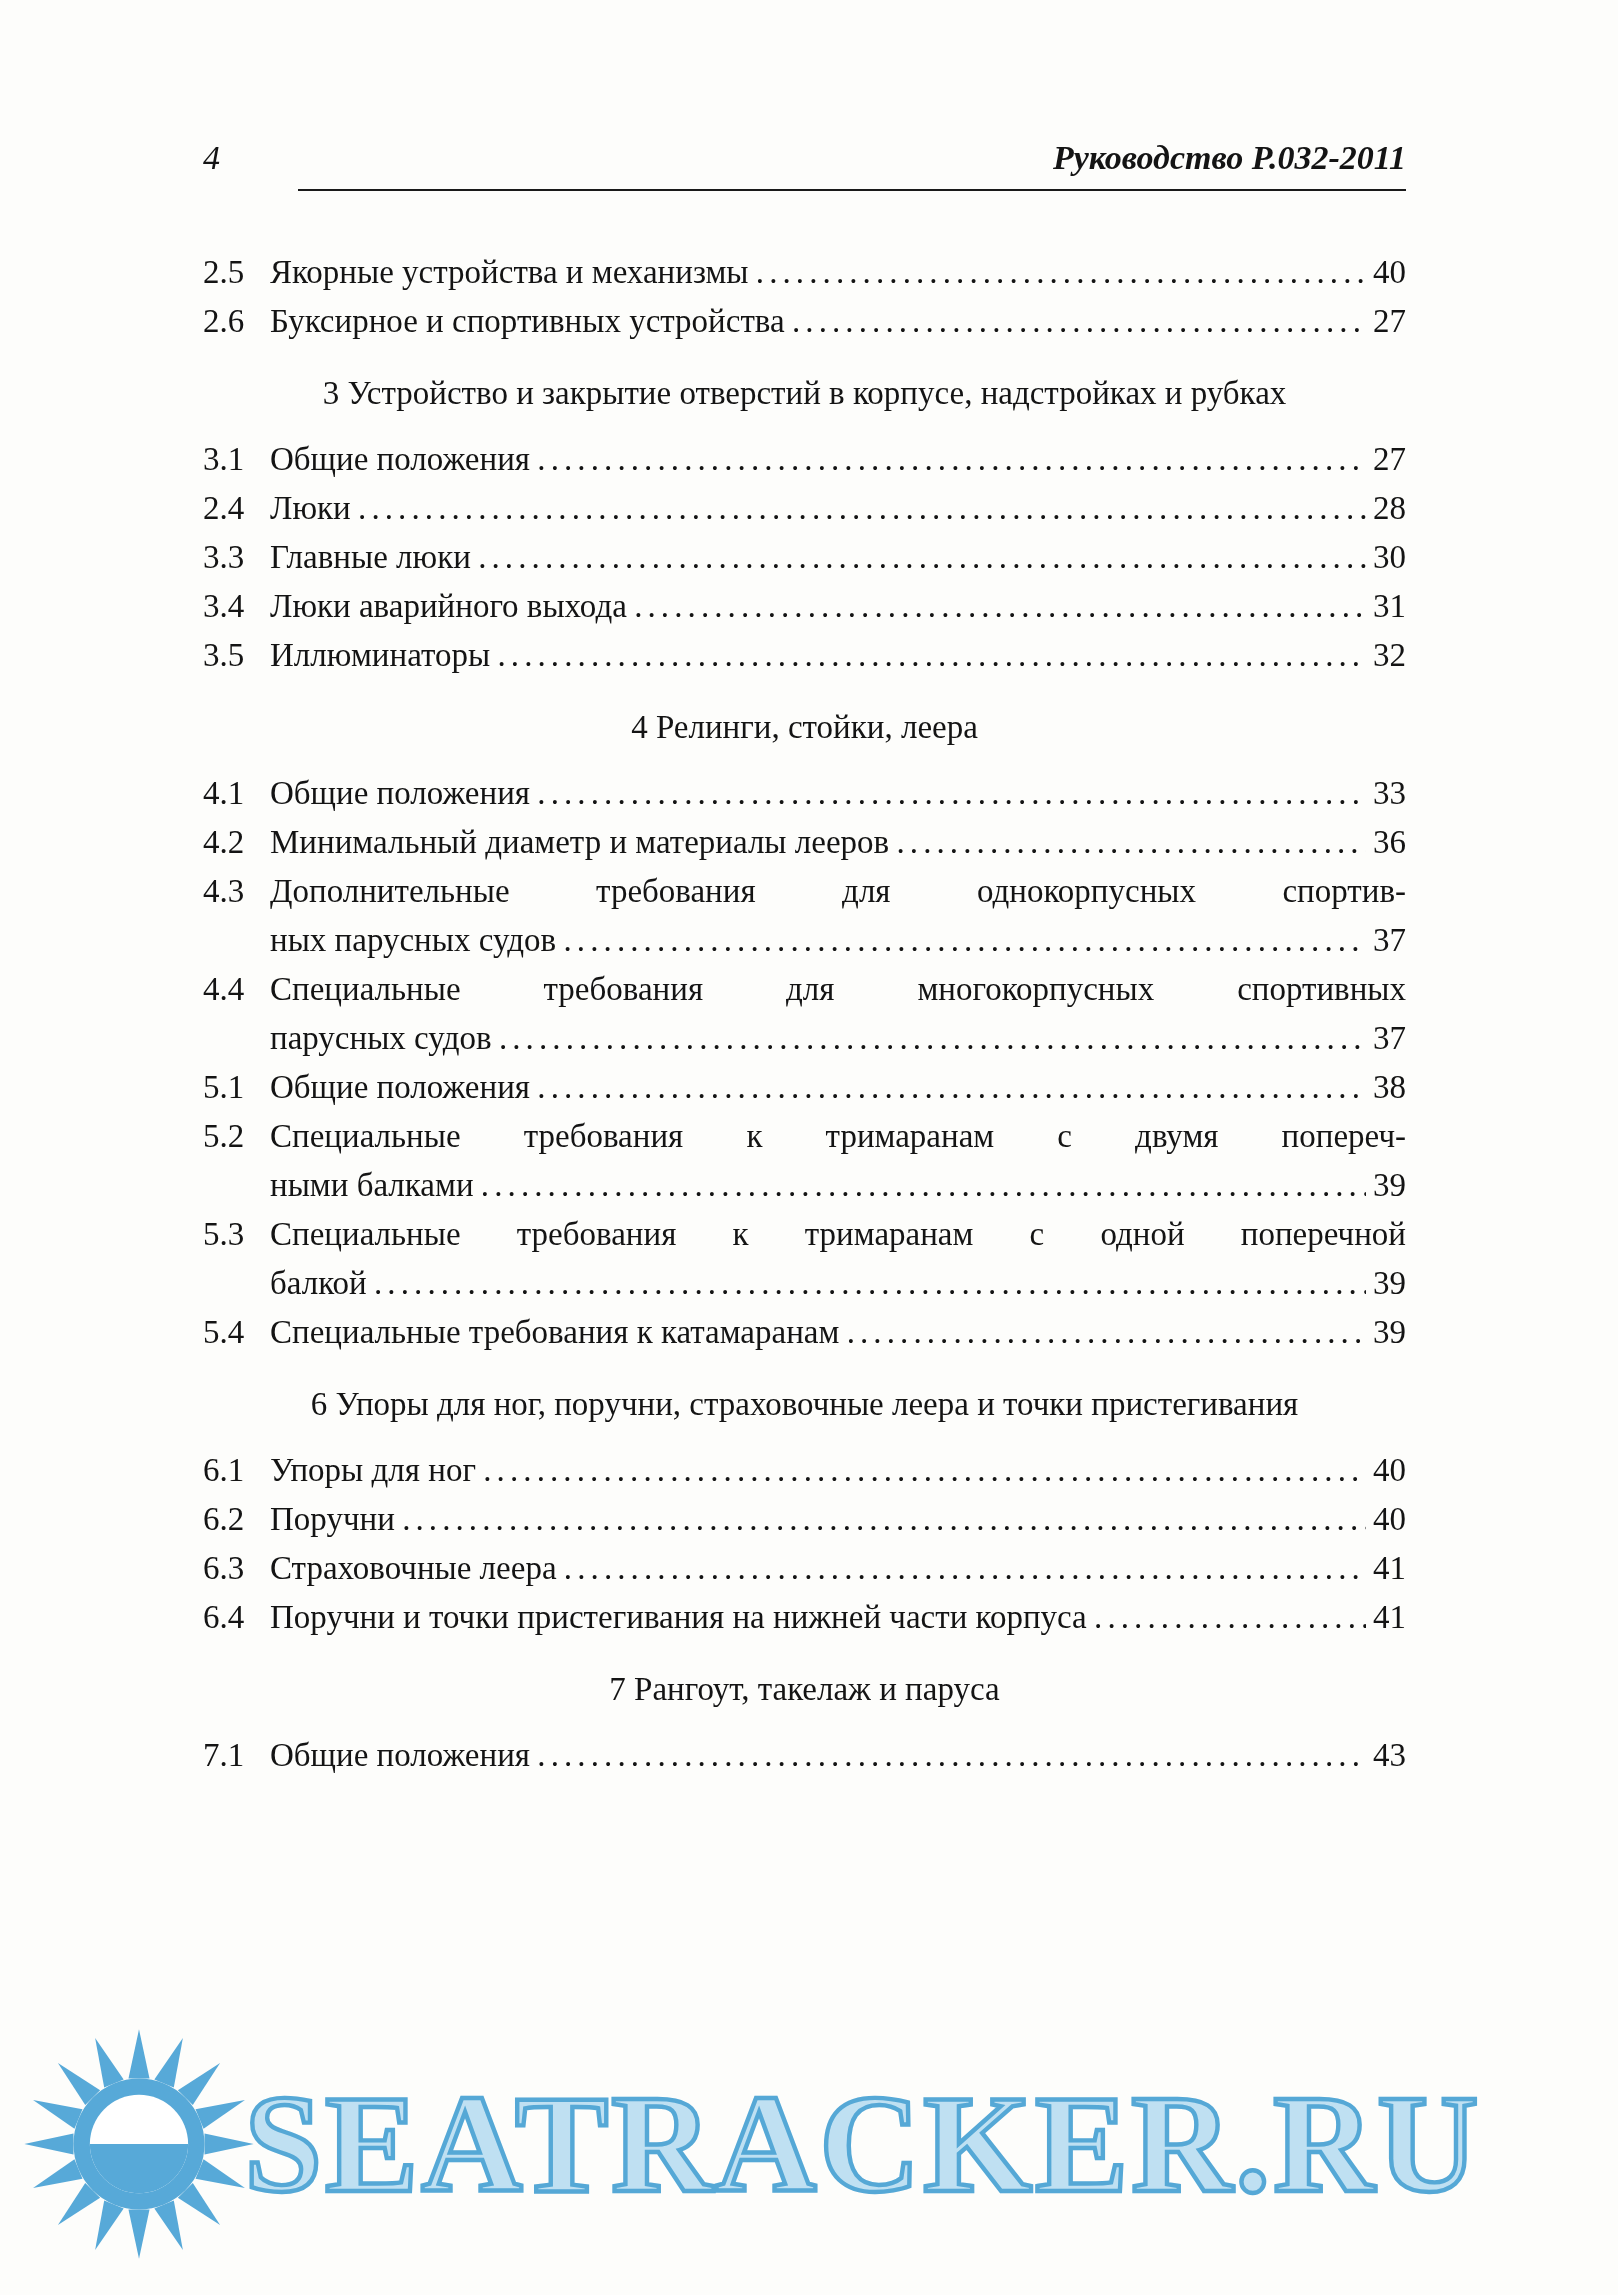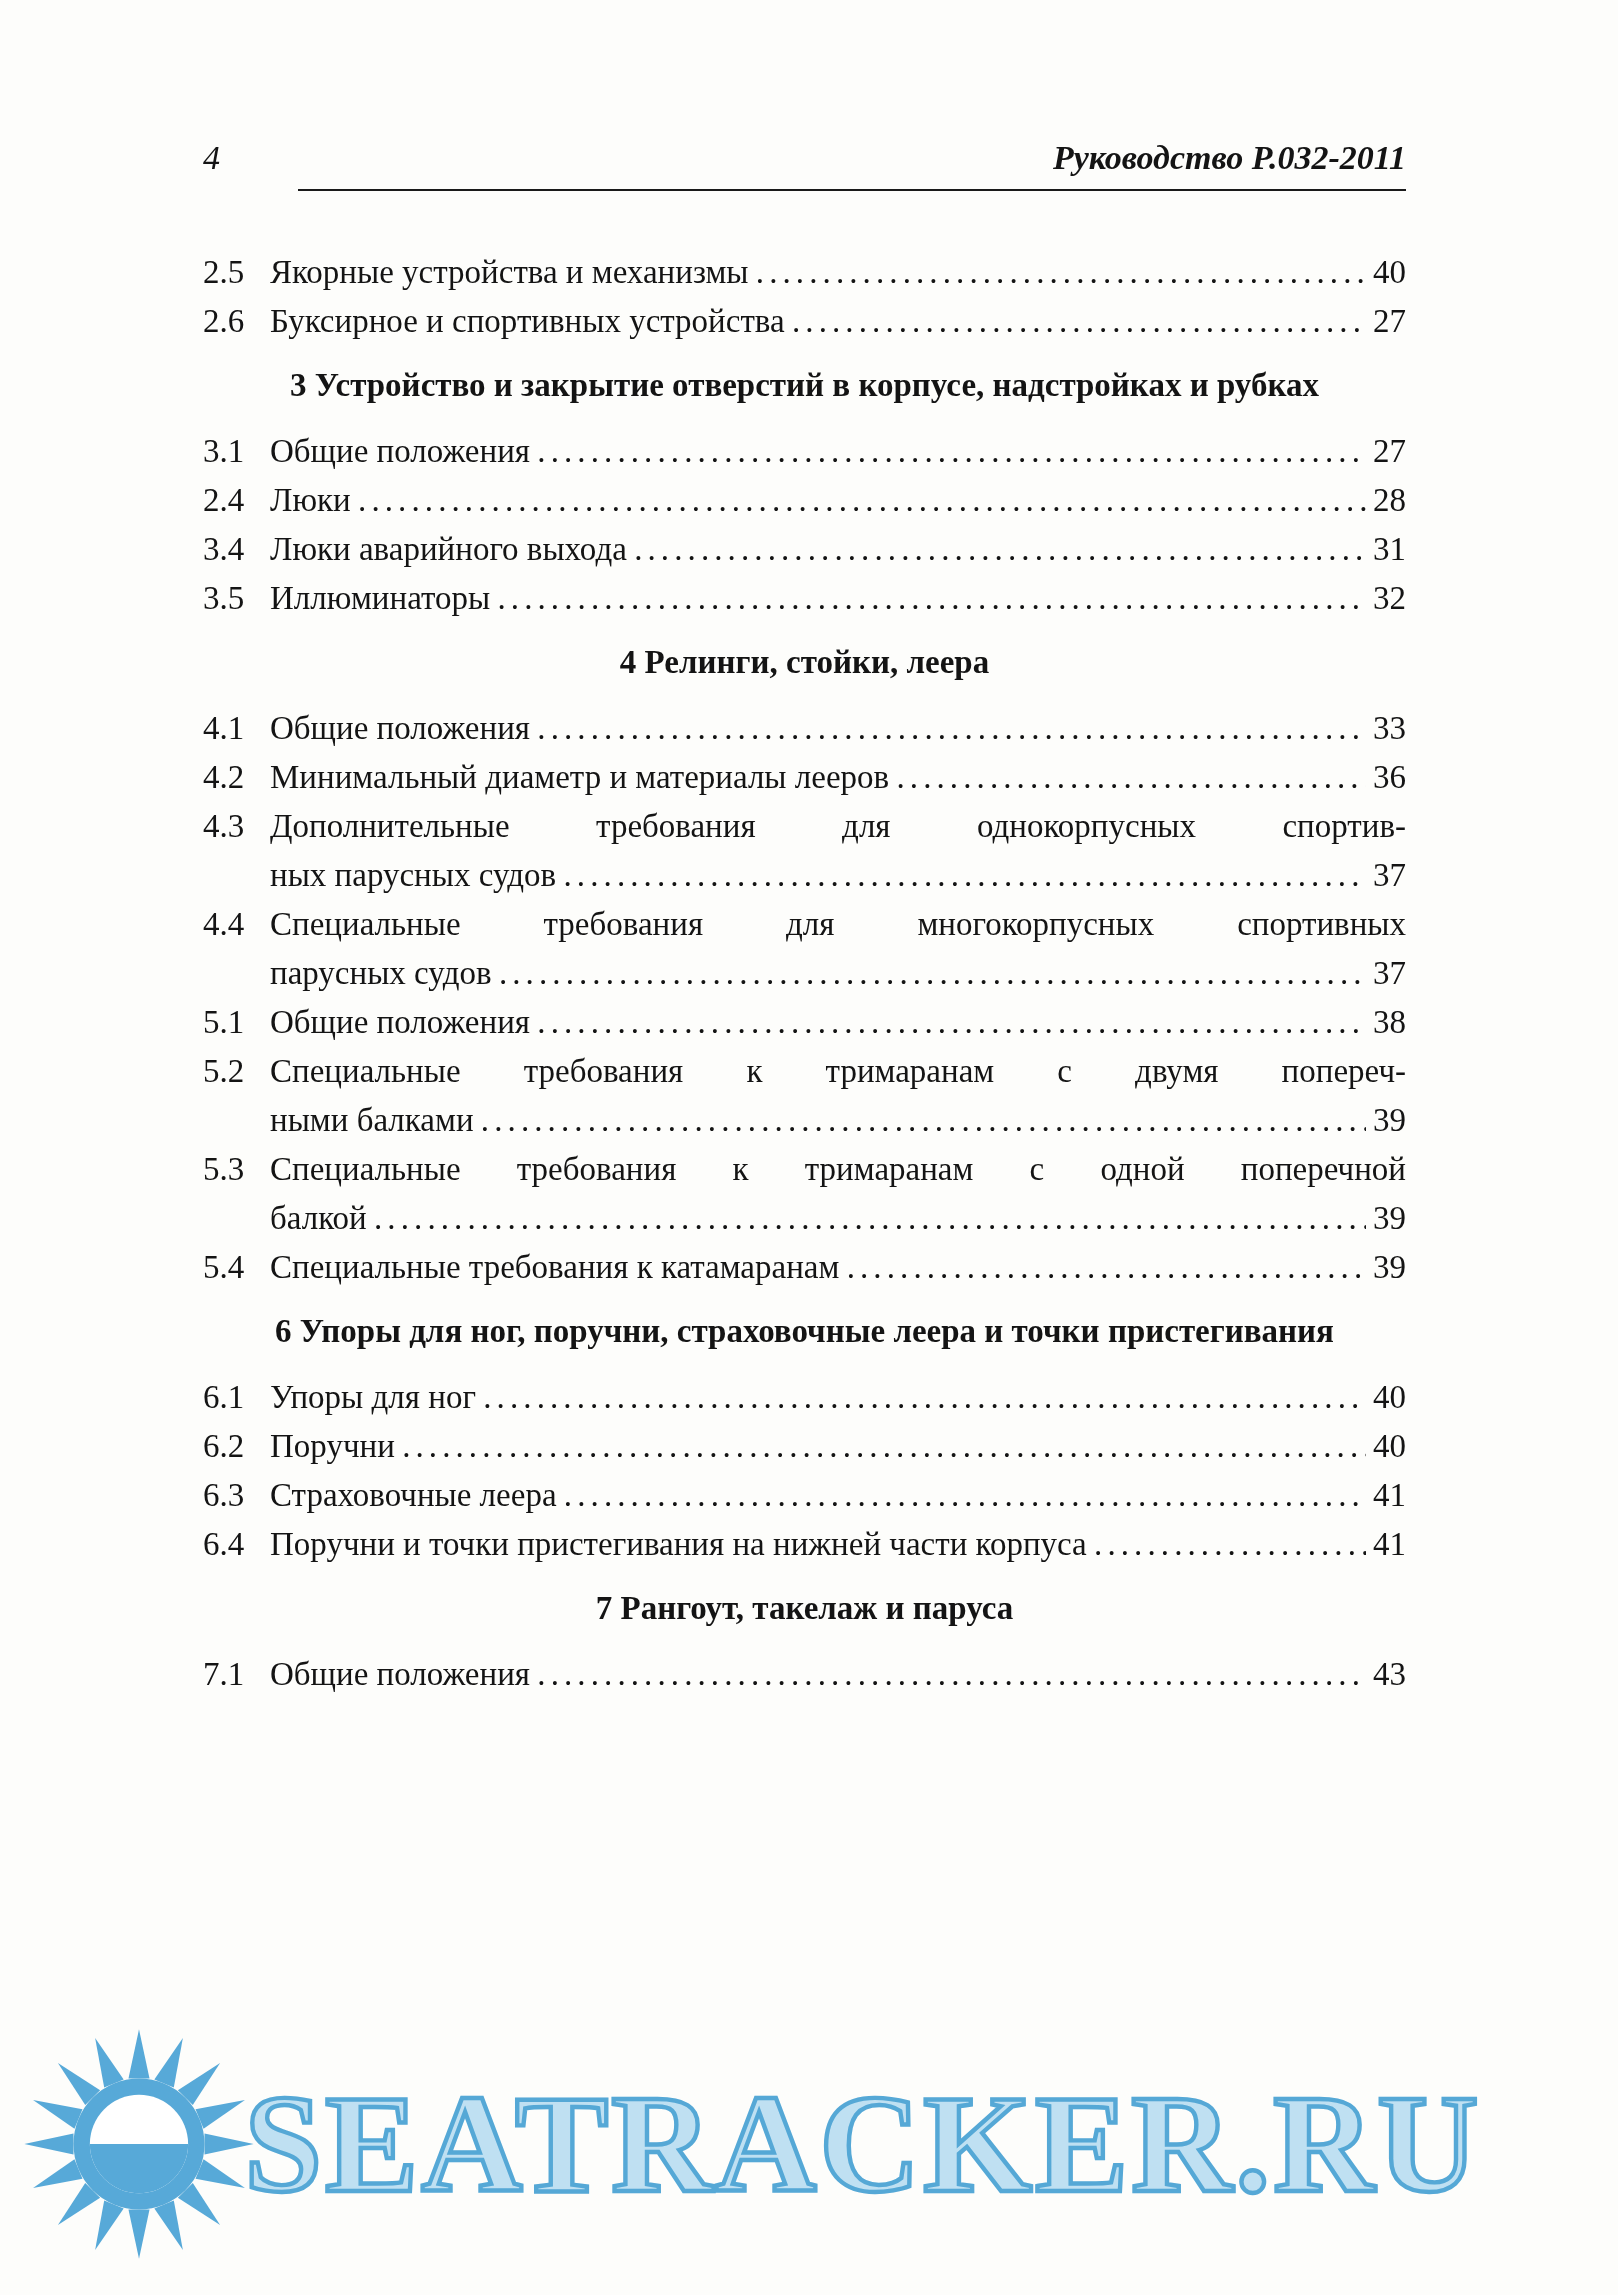--- a/index.html
+++ b/index.html
@@ -36,22 +36,22 @@
   .d { flex:1 1 auto; min-width:0; overflow:hidden; white-space:nowrap; margin:0 7.3px; }
   .d::after {
     content:"........................................................................................................................";
     letter-spacing:5.1px;
   }
   .p { flex:none; }
   .wrap { flex:1 1 auto; min-width:0; }
   .l1 { text-align:justify; text-align-last:justify; }
   .l2 { display:flex; align-items:baseline; }
   .h {
-    font-size:33px; font-weight:bold; text-align:center;
-    line-height:45px; margin:17px 0 19px;
+    font-size:33px; font-weight:normal; text-align:center;
+    line-height:45px; margin:25px 0 19px;
   }
   
   .watermark {
     position:absolute; left:0; right:0; bottom:34px;
     display:flex; align-items:center;
     pointer-events:none;
     text-align:center;
   }
   .sun { flex:none; width:234px; height:234px; margin-left:22px; margin-right:-11.7px; }
   .wm-text {
@@ -99,20 +99,26 @@
       <span class="p">27</span>
     </div>
 
     <div class="e">
       <span class="n">2.4</span>
       <span class="t">Люки</span>
       <span class="d"></span>
       <span class="p">28</span>
     </div>
 
+    <div class="e">
+      <span class="n">3.3</span>
+      <span class="t">Главные люки</span>
+      <span class="d"></span>
+      <span class="p">30</span>
+    </div>
 
     <div class="e">
       <span class="n">3.4</span>
       <span class="t">Люки аварийного выхода</span>
       <span class="d"></span>
       <span class="p">31</span>
     </div>
 
     <div class="e">
       <span class="n">3.5</span>

